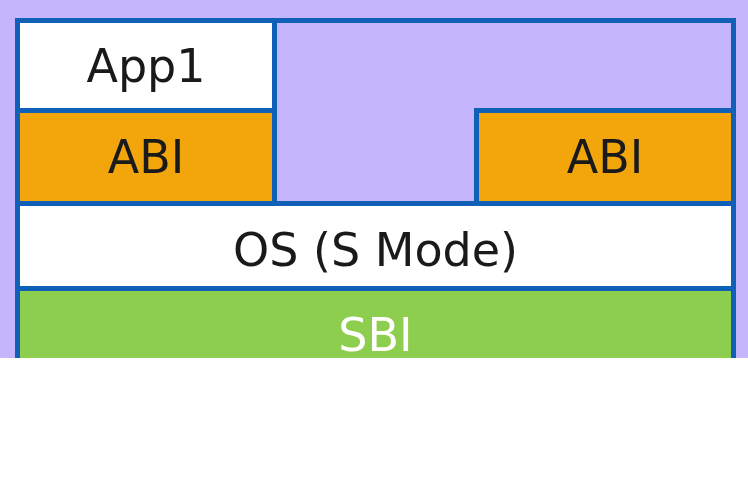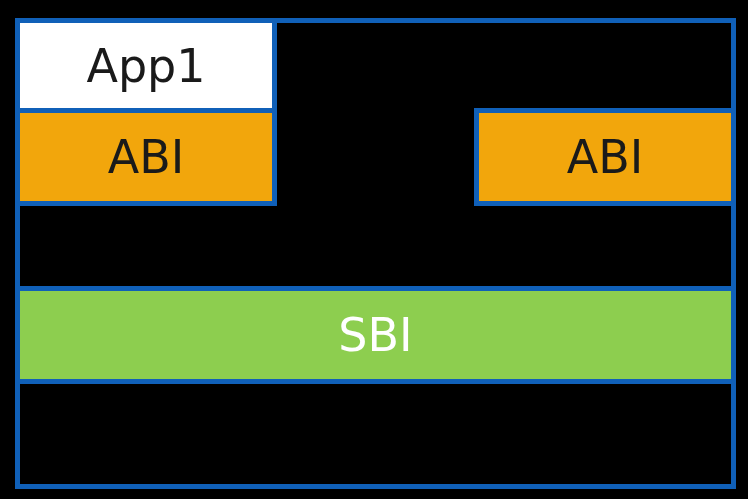--- a/index.html
+++ b/index.html
@@ -3,22 +3,22 @@
 <meta charset="utf-8">
 <style>
   html, body {
     margin: 0;
     padding: 0;
     background: #ffffff;
   }
   .stage {
     position: relative;
     width: 748px;
-    height: 499px;
-    background: #000000;
+    height: 358px;
+    background: #c4b5fd;
     font-family: "DejaVu Sans", "Liberation Sans", sans-serif;
     overflow: hidden;
   }
   .box {
     position: absolute;
     box-sizing: border-box;
     border: 5px solid var(--border-blue, #1060B8);
     background: var(--box-white, #ffffff);
     display: flex;
     align-items: center;
@@ -54,19 +54,22 @@
 
 
   <div class="box abi-left">
     <span>ABI</span>
   </div>
 
   <div class="box abi-right">
     <span>ABI</span>
   </div>
 
+  <div class="box os">
+    <span>OS (S Mode)</span>
+  </div>
 
   <div class="box sbi">
     <span>SBI</span>
   </div>
 
 
 </div>
 
 </body></html>

